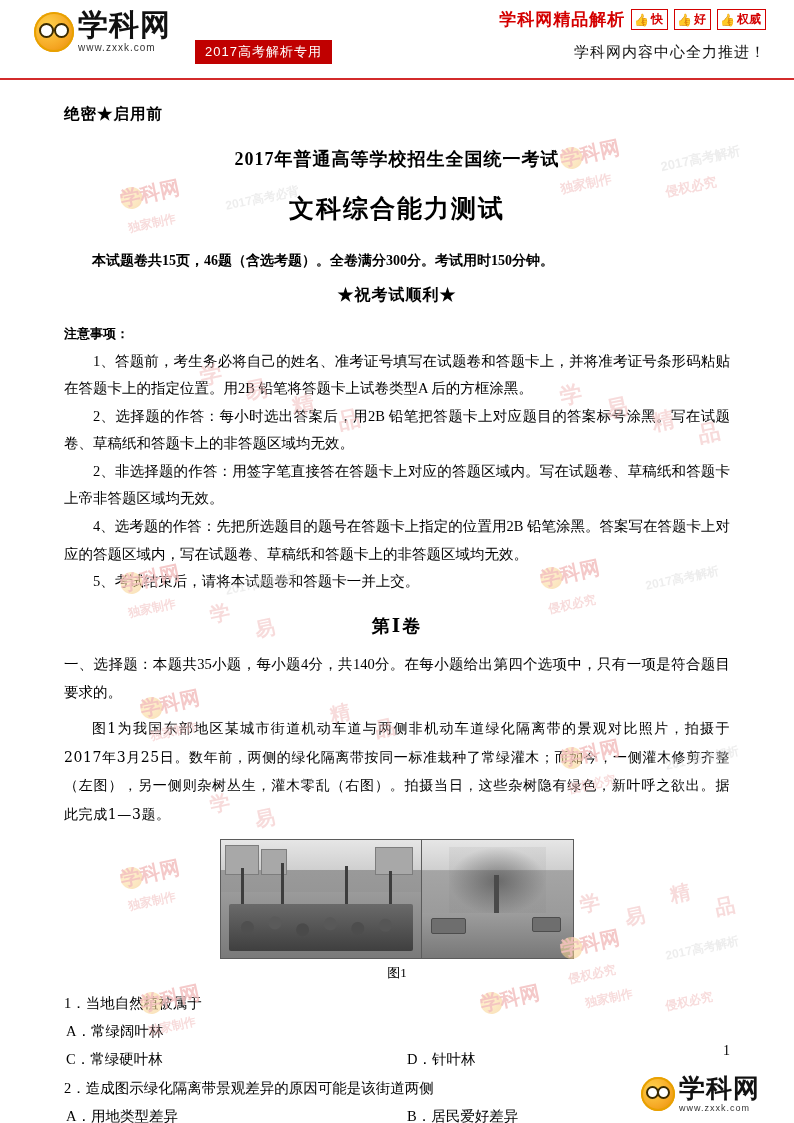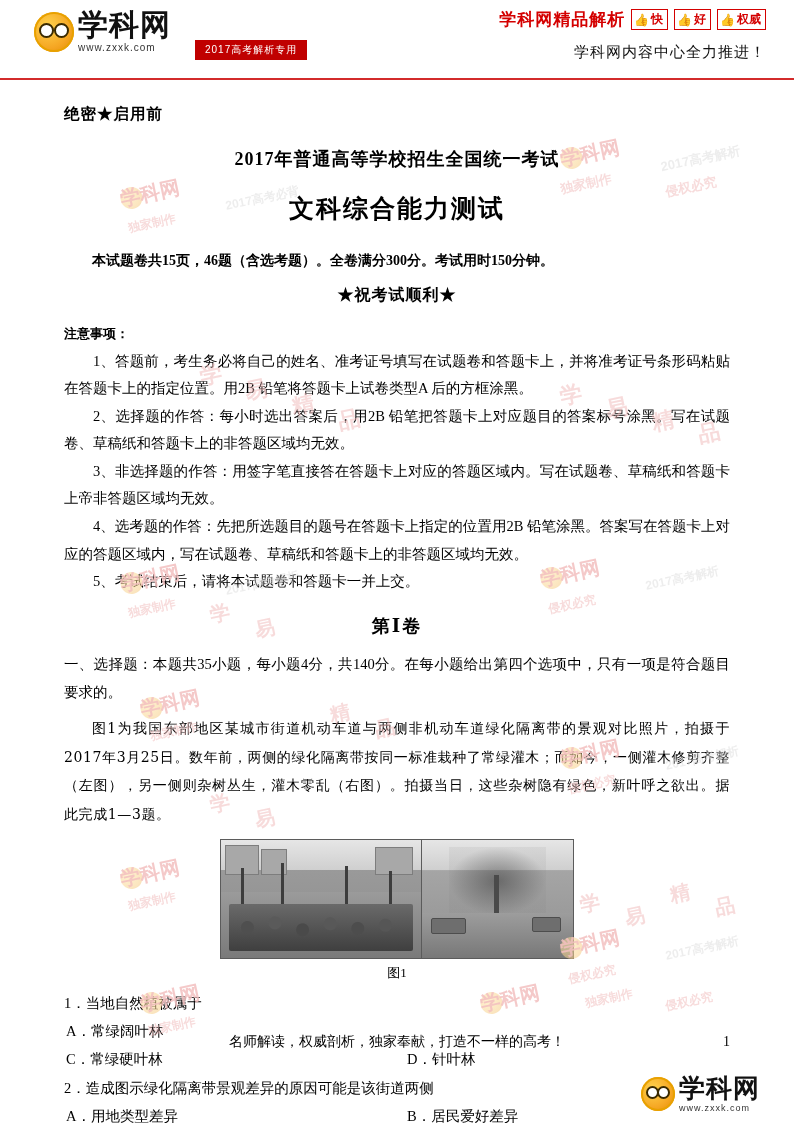--- a/index.html
+++ b/index.html
@@ -68,21 +68,21 @@
     letter-spacing: 1px;
     margin-top: 3px;
   }
   .exam-tag {
     position: absolute;
     left: 195px;
     top: 40px;
     background: #c00000;
     color: #fff;
     font-family: "Liberation Sans", sans-serif;
-    font-size: 10px;
+    font-size: 13px;
     padding: 3px 10px;
     letter-spacing: 1px;
   }
   .header-right {
     position: absolute;
     right: 28px;
     top: 8px;
     text-align: right;
   }
   .hr-line1 {
@@ -364,21 +364,21 @@
   <div class="title2">文科综合能力测试</div>
 
   <div class="subinfo">本试题卷共15页，46题（含选考题）。全卷满分300分。考试用时150分钟。</div>
 
   <div class="wish">★祝考试顺利★</div>
 
   <div class="notice-title">注意事项：</div>
 
   <p class="para">1、答题前，考生务必将自己的姓名、准考证号填写在试题卷和答题卡上，并将准考证号条形码粘贴在答题卡上的指定位置。用2B 铅笔将答题卡上试卷类型A 后的方框涂黑。</p>
   <p class="para">2、选择题的作答：每小时选出答案后，用2B 铅笔把答题卡上对应题目的答案标号涂黑。写在试题卷、草稿纸和答题卡上的非答题区域均无效。</p>
-  <p class="para">3、非选择题的作答：用签字笔直接答在答题卡上对应的答题区域内。写在试题卷、草稿纸和答题卡上帝非答题区域均无效。</p>
+  <p class="para">2、非选择题的作答：用签字笔直接答在答题卡上对应的答题区域内。写在试题卷、草稿纸和答题卡上帝非答题区域均无效。</p>
   <p class="para">4、选考题的作答：先把所选题目的题号在答题卡上指定的位置用2B 铅笔涂黑。答案写在答题卡上对应的答题区域内，写在试题卷、草稿纸和答题卡上的非答题区域均无效。</p>
   <p class="para">5、考试结束后，请将本试题卷和答题卡一并上交。</p>
 
   <div class="juan">第Ⅰ卷</div>
 
   <p class="sec-head">一、选择题：本题共35小题，每小题4分，共140分。在每小题给出第四个选项中，只有一项是符合题目要求的。</p>
 
   <p class="q-para">图1为我国东部地区某城市街道机动车道与两侧非机动车道绿化隔离带的景观对比照片，拍摄于2017年3月25日。数年前，两侧的绿化隔离带按同一标准栽种了常绿灌木；而如今，一侧灌木修剪齐整（左图），另一侧则杂树丛生，灌木零乱（右图）。拍摄当日，这些杂树隐有绿色，新叶呼之欲出。据此完成1—3题。</p>
 
   <div class="figure-wrap">
@@ -513,21 +513,20 @@
 
   <div class="wm-group wm-tilt" style="left:480px; top:985px;">
     <div class="wm-owl"></div>
     <span class="wm-brand">学科网</span>
   </div>
   <div class="wm wm-red wm-tilt" style="left:585px; top:990px; font-size:12px;">独家制作</div>
   <div class="wm wm-red wm-tilt" style="left:665px; top:993px; font-size:12px;">侵权必究</div>
 </div>
 
 <div class="footer">
-  <span class="footer-text">名师解读，权威剖析，独家奉献，打造不一样的高考！</span>
   <span class="footer-page">1</span>
 </div>
 
 <div class="bottom-logo">
   <div class="logo-owl"></div>
   <div class="logo-text">
     <span class="logo-main">学科网</span>
     <span class="logo-sub">www.zxxk.com</span>
   </div>
 </div>

